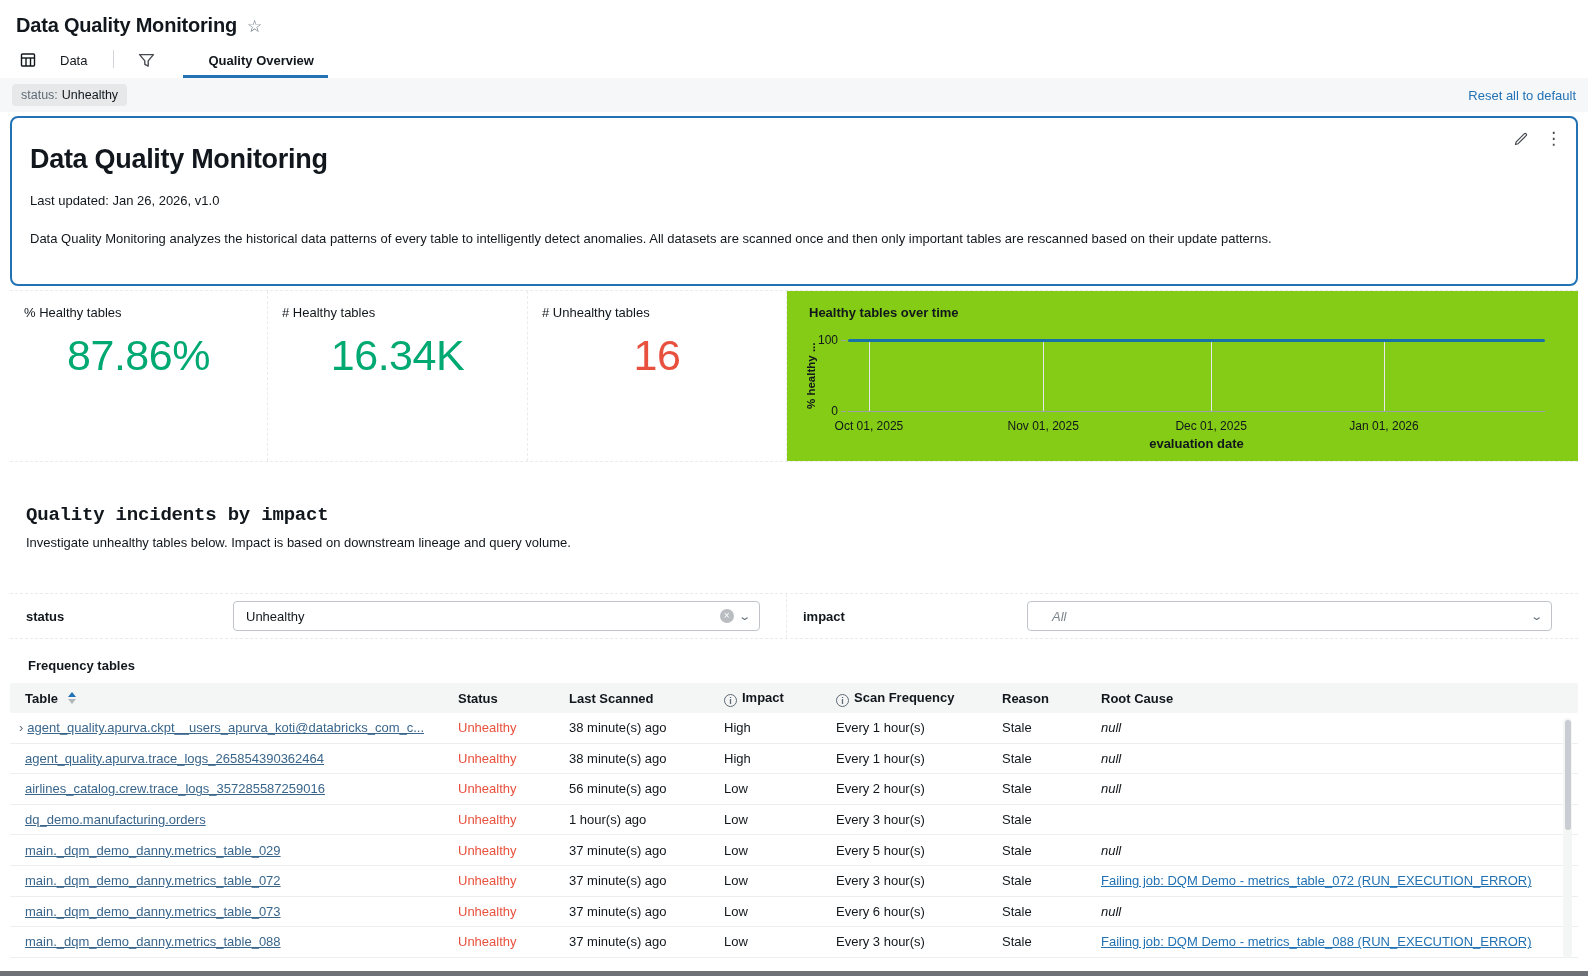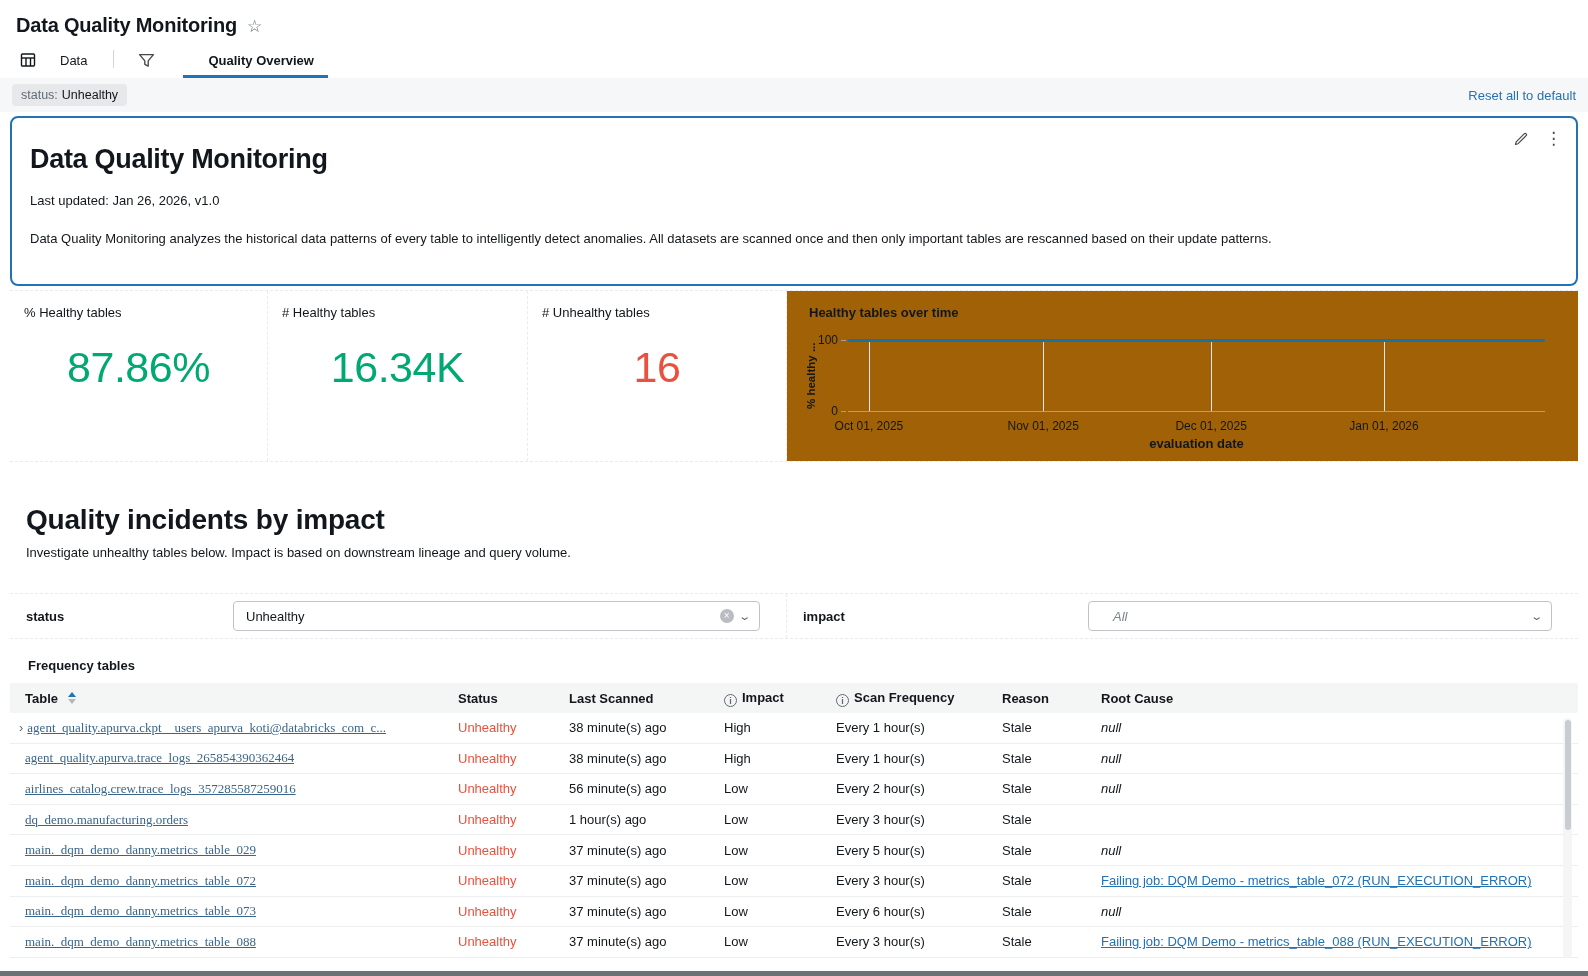--- a/index.html
+++ b/index.html
@@ -34,66 +34,66 @@
   .kebab { font-size: 17px; color: #44484D; letter-spacing: 0; cursor: pointer; line-height: 1; }
   .pencil { cursor: pointer; }
   .card-title { font-size: 27px; font-weight: 700; letter-spacing: -0.3px; }
   .card-meta { margin-top: 18px; font-size: 13px; }
   .card-desc { margin-top: 22px; font-size: 13px; line-height: 1.35; }
 
   
   .counters { margin: 4px 10px 0 10px; display: grid; grid-template-columns: 258px 260px 259px 1fr; height: 172px; border-top: 1px dashed #E9EBED; border-bottom: 1px dashed #E9EBED; }
   .counter { border-right: 1px dashed #E9EBED; background: #fff; padding: 14px 0 0 14px; position: relative; }
   .counter-label { font-size: 13px; font-weight: 400; }
-  .counter-value { position: absolute; top: 52px; left: 0; right: 0; text-align: center; font-size: 43px; letter-spacing: -0.5px; }
-
-  
-  .chart-panel { background: #a16207; padding: 14px 0 0 22px; position: relative; }
+  .counter-value { position: absolute; top: 40px; left: 0; right: 0; text-align: center; font-size: 43px; letter-spacing: -0.5px; }
+
+  
+  .chart-panel { background: #84cc16; padding: 14px 0 0 22px; position: relative; }
   .chart-title { font-size: 13px; font-weight: 700; }
   .plot-area { position: absolute; left: 61px; right: 33px; top: 49px; height: 72px; }
   .baseline { position: absolute; left: 0; right: 0; bottom: 0; height: 1px; background: #9DA2A8; }
   .dataline { position: absolute; left: 0; right: 0; top: -1px; height: 3px; border-radius: 2px; }
   .gridline { position: absolute; top: 0; bottom: 0; width: 1px; background: #E4E6E9; }
   .ytick { position: absolute; right: calc(100% + 10px); font-size: 12px; white-space: nowrap; }
   .ytick-dash { position: absolute; right: calc(100% + 2px); width: 5px; height: 1px; background: #9DA2A8; }
   .ylabel { position: absolute; left: 18px; top: 118px; transform: rotate(-90deg); transform-origin: left top; font-size: 11.5px; font-weight: 700; white-space: nowrap; }
   .xticks { position: absolute; left: 61px; right: 33px; top: 128px; height: 16px; }
   .xtick { position: absolute; transform: translateX(-50%); font-size: 12px; white-space: nowrap; }
   .xaxis-label { position: absolute; left: 61px; right: 33px; top: 145px; text-align: center; font-size: 13px; font-weight: 700; }
 
   
   .section-head { padding: 42px 26px 0 26px; height: 131px; }
-  .section-title { font-size: 28px; font-weight: 700; letter-spacing: -0.2px; }
+  .section-title { font-size: 19px; font-weight: 700; letter-spacing: -0.2px; font-family: Liberation Mono, monospace; }
   .section-sub { margin-top: 9px; font-size: 13px; }
 
   
   .filters { margin: 0 10px; display: grid; grid-template-columns: 777px 1fr; height: 46px; border-top: 1px dashed #E9EBED; border-bottom: 1px dashed #E9EBED; }
   .filter-panel { display: flex; align-items: center; padding: 0 26px 0 16px; border-right: 1px dashed #E9EBED; background: #fff; }
   .filter-label { font-weight: 700; font-size: 13px; }
   .filter-ctl { margin-left: auto; width: 527px; height: 30px; border: 1px solid #C0C4C9; border-radius: 4px; display: flex; align-items: center; padding: 0 10px 0 12px; background: #fff; cursor: pointer; }
-  .filter-panel.right .filter-ctl { width: 464px; padding-left: 24px; }
+  .filter-panel.right .filter-ctl { width: 525px; padding-left: 24px; }
   .filter-value { font-size: 13px; }
   .filter-value.placeholder { font-style: italic; color: #7C858D; }
   .ctl-icons { margin-left: auto; display: flex; align-items: center; gap: 6px; }
   .clear-circle { width: 14px; height: 14px; border-radius: 50%; background: #B9BDC2; color: #fff; font-size: 10px; line-height: 14px; text-align: center; cursor: pointer; }
   .chev { color: #5F6B76; font-size: 11px; transform: scaleX(1.4); }
 
   
   .table-widget { margin: 11px 10px 0 10px; background: #fff; position: relative; }
   .table-title { padding: 8px 0 10px 18px; font-size: 13px; font-weight: 700; }
   .thead, .trow { display: grid; grid-template-columns: 446px 111px 155px 112px 166px 99px 1fr; align-items: center; }
   .thead { background: #F4F5F5; height: 30px; font-weight: 700; border-radius: 2px; }
   .tcell { padding-left: 2px; overflow: hidden; white-space: nowrap; }
   .tcell.first { padding-left: 15px; display: flex; align-items: center; gap: 4px; }
   .trow { height: 30.6px; border-bottom: 1px solid #ECEEEF; }
   .sort-icons { display: inline-flex; flex-direction: column; margin-left: 6px; vertical-align: middle; cursor: pointer; }
   .sort-up { width: 0; height: 0; border-left: 4px solid transparent; border-right: 4px solid transparent; border-bottom: 5px solid #2272B4; margin-bottom: 2px; }
   .sort-down { width: 0; height: 0; border-left: 4px solid transparent; border-right: 4px solid transparent; border-top: 5px solid #B3B8BD; }
   .info-icon { display: inline-block; width: 13px; height: 13px; border: 1px solid #5F6B76; border-radius: 50%; color: #5F6B76; font-size: 9px; font-weight: 700; text-align: center; line-height: 12px; margin-right: 5px; vertical-align: -2px; font-style: normal; }
-  .table-link { color: #3A668C; text-decoration: underline; cursor: pointer; overflow: hidden; text-overflow: ellipsis; white-space: nowrap; font-family: Liberation Serif, serif; }
+  .table-link { color: #3A668C; text-decoration: underline; cursor: pointer; overflow: hidden; text-overflow: ellipsis; white-space: nowrap; }
   .rc-link { color: #2272B4; text-decoration: underline; cursor: pointer; }
   .status-bad { color: #E8513D; }
   .null-val { font-style: italic; }
   .expand-chev { color: #5F6B76; font-size: 13px; cursor: pointer; flex: 0 0 auto; margin-left: -6px; }
   .vscroll { position: absolute; top: 68px; bottom: 0; right: 6px; width: 9px; background: #F4F5F5; border-radius: 5px; }
   .vscroll-thumb { position: absolute; top: 2px; left: 1.5px; width: 6px; height: 110px; background: #C9CDD1; border-radius: 4px; }
 
   .bottom-cutoff { position: fixed; left: 0; right: 0; bottom: 0; height: 5px; background: #6E7175; }
 </style>
 </head>

